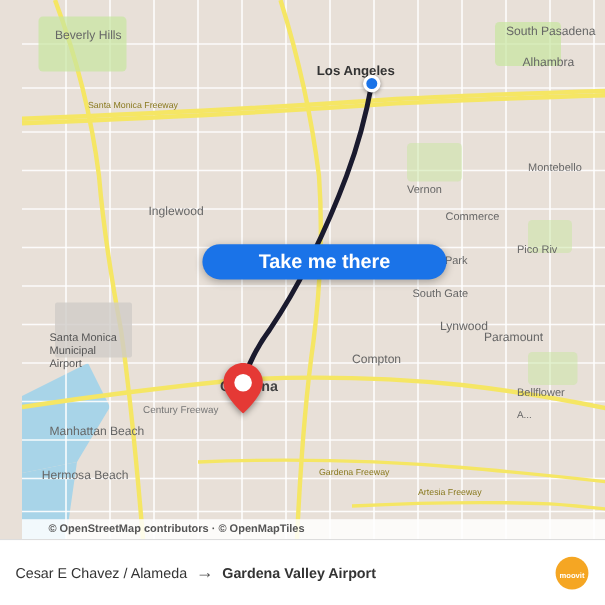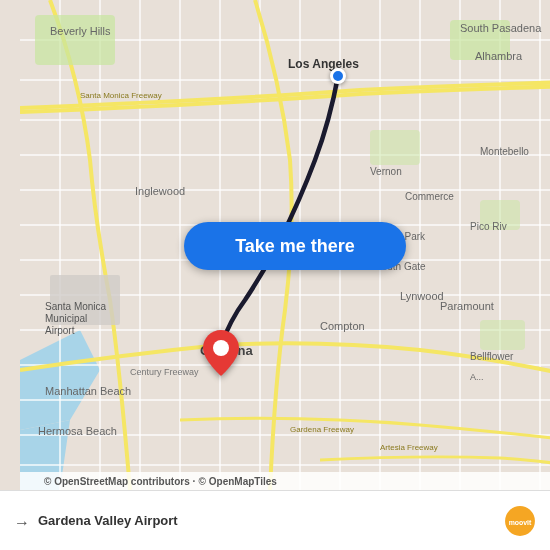--- a/index.html
+++ b/index.html
@@ -21,21 +21,21 @@
       position: absolute;
       top: 0; left: 0;
     }
 
     
     #take-me-there-btn {
       position: absolute;
       top: 222px;
       left: 164px;
       width: 222px;
-      height: 48px;
+      height: 32px;
       background: #1a73e8;
       border-radius: 24px;
       border: none;
       color: white;
       font-size: 18px;
       font-weight: 600;
       cursor: pointer;
       display: flex;
       align-items: center;
       justify-content: center;
@@ -265,20 +265,21 @@
   <button id="take-me-there-btn">Take me there</button>
 
   <div id="attribution">
     <span>© OpenStreetMap contributors · © OpenMapTiles</span>
   </div>
 </div>
 
 <div id="bottom-bar">
   <div class="route-info">
     <div class="route-row">
+      <span class="from-label">Cesar E Chavez / Alameda</span>
       <span class="arrow-icon">→</span>
       <span class="to-label">Gardena Valley Airport</span>
     </div>
   </div>
   <div class="moovit-logo">
     <svg class="moovit-icon" viewBox="0 0 60 60" xmlns="http://www.w3.org/2000/svg">
       <circle cx="30" cy="30" r="28" fill="#f5a623"></circle>
       <text x="30" y="38" text-anchor="middle" font-size="13" font-weight="bold" fill="white" font-family="Arial">moovit</text>
     </svg>
   </div>

